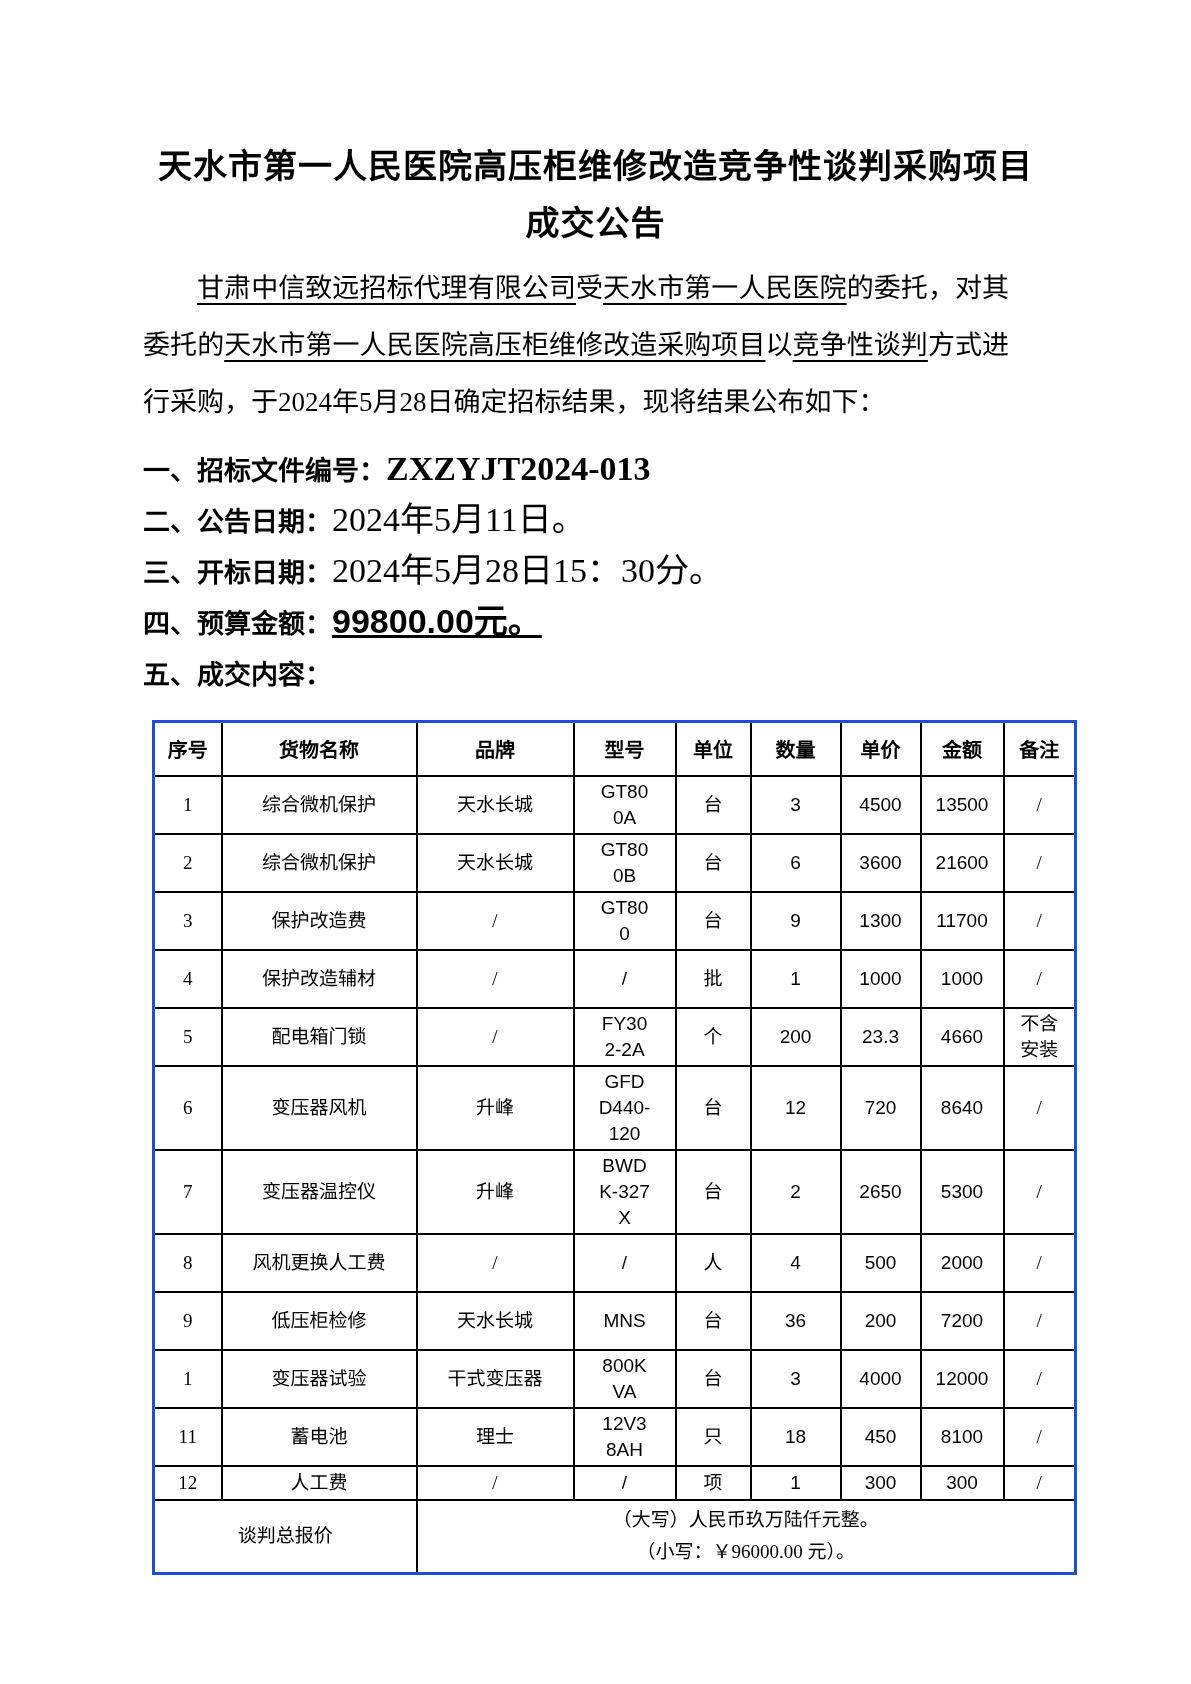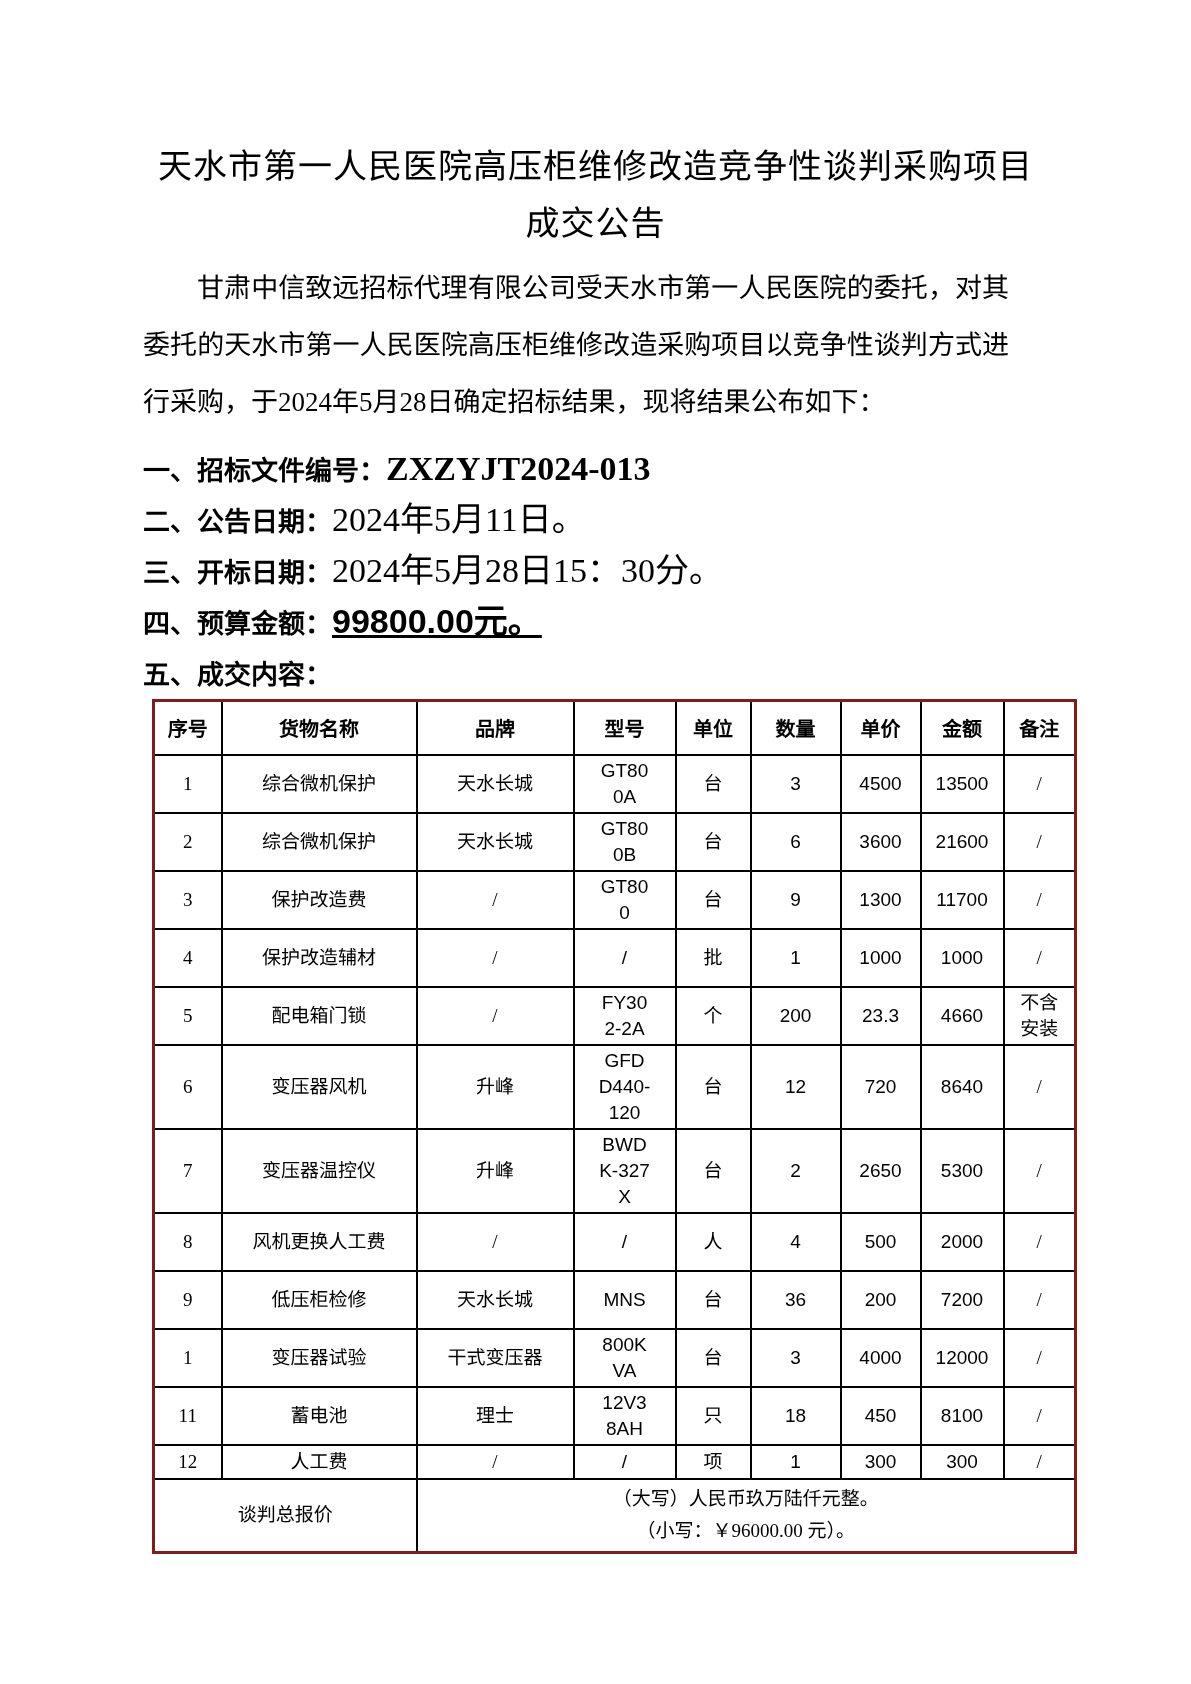--- a/index.html
+++ b/index.html
@@ -11,35 +11,36 @@
     color:#000000;
     box-sizing:border-box;
     padding:138px 143px 0 143px;
     overflow:hidden;
     font-family:"Liberation Serif","DejaVu Serif",serif;
   }
   
   .title{
     text-align:center;
     font-family:"Liberation Sans","DejaVu Sans",sans-serif;
-    font-weight:400;
+    font-weight:700;
     font-size:34px;
     line-height:57px;
     letter-spacing:1px;
   }
   
   .intro{
     margin:8px 0 0 0;
     width:866px;
     font-size:27px;
     line-height:57px;
     text-align:justify;
     text-indent:54px;
   }
   .intro .u{
+    text-decoration:underline;
     text-decoration-thickness:2px;
     text-underline-offset:6px;
   }
   
   .items{margin-top:12px;}
   .item{
     height:51px;
     line-height:51px;
     font-size:27px;
     white-space:nowrap;
@@ -53,22 +54,22 @@
   .item .vb-sans{
     font-family:"Liberation Sans","DejaVu Sans",sans-serif;
     font-weight:700;
     text-decoration:underline;
   }
   
   table.award{
     border-collapse:collapse;
     table-layout:fixed;
     width:922px;
-    margin:1px 0 0 9px;
-    border:3px solid #7f1d1d;
+    margin:22px 0 0 9px;
+    border:3px solid #1d4ed8;
   }
   table.award th, table.award td{
     border:2px solid #000;
     text-align:center;
     vertical-align:middle;
     padding:2px 6px;
     box-sizing:border-box;
     overflow:hidden;
   }
   table.award th{

